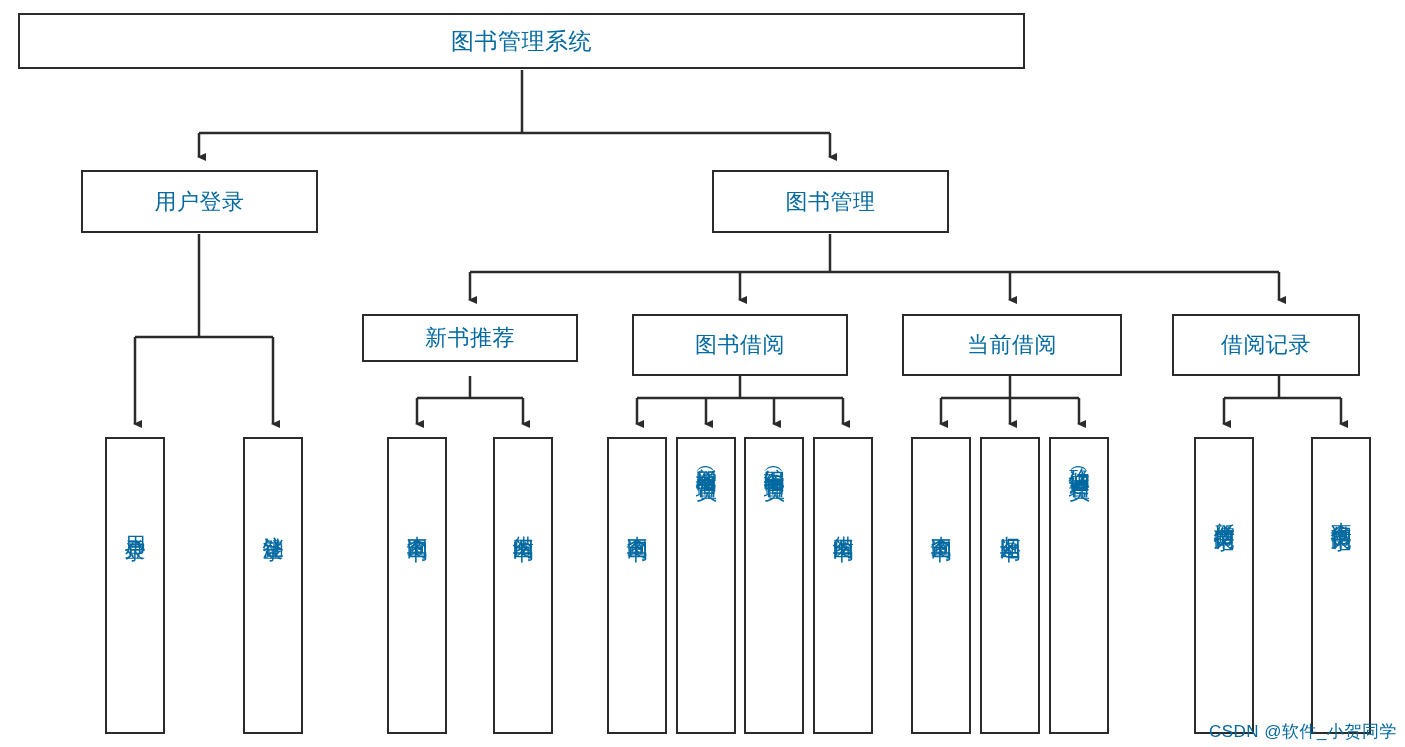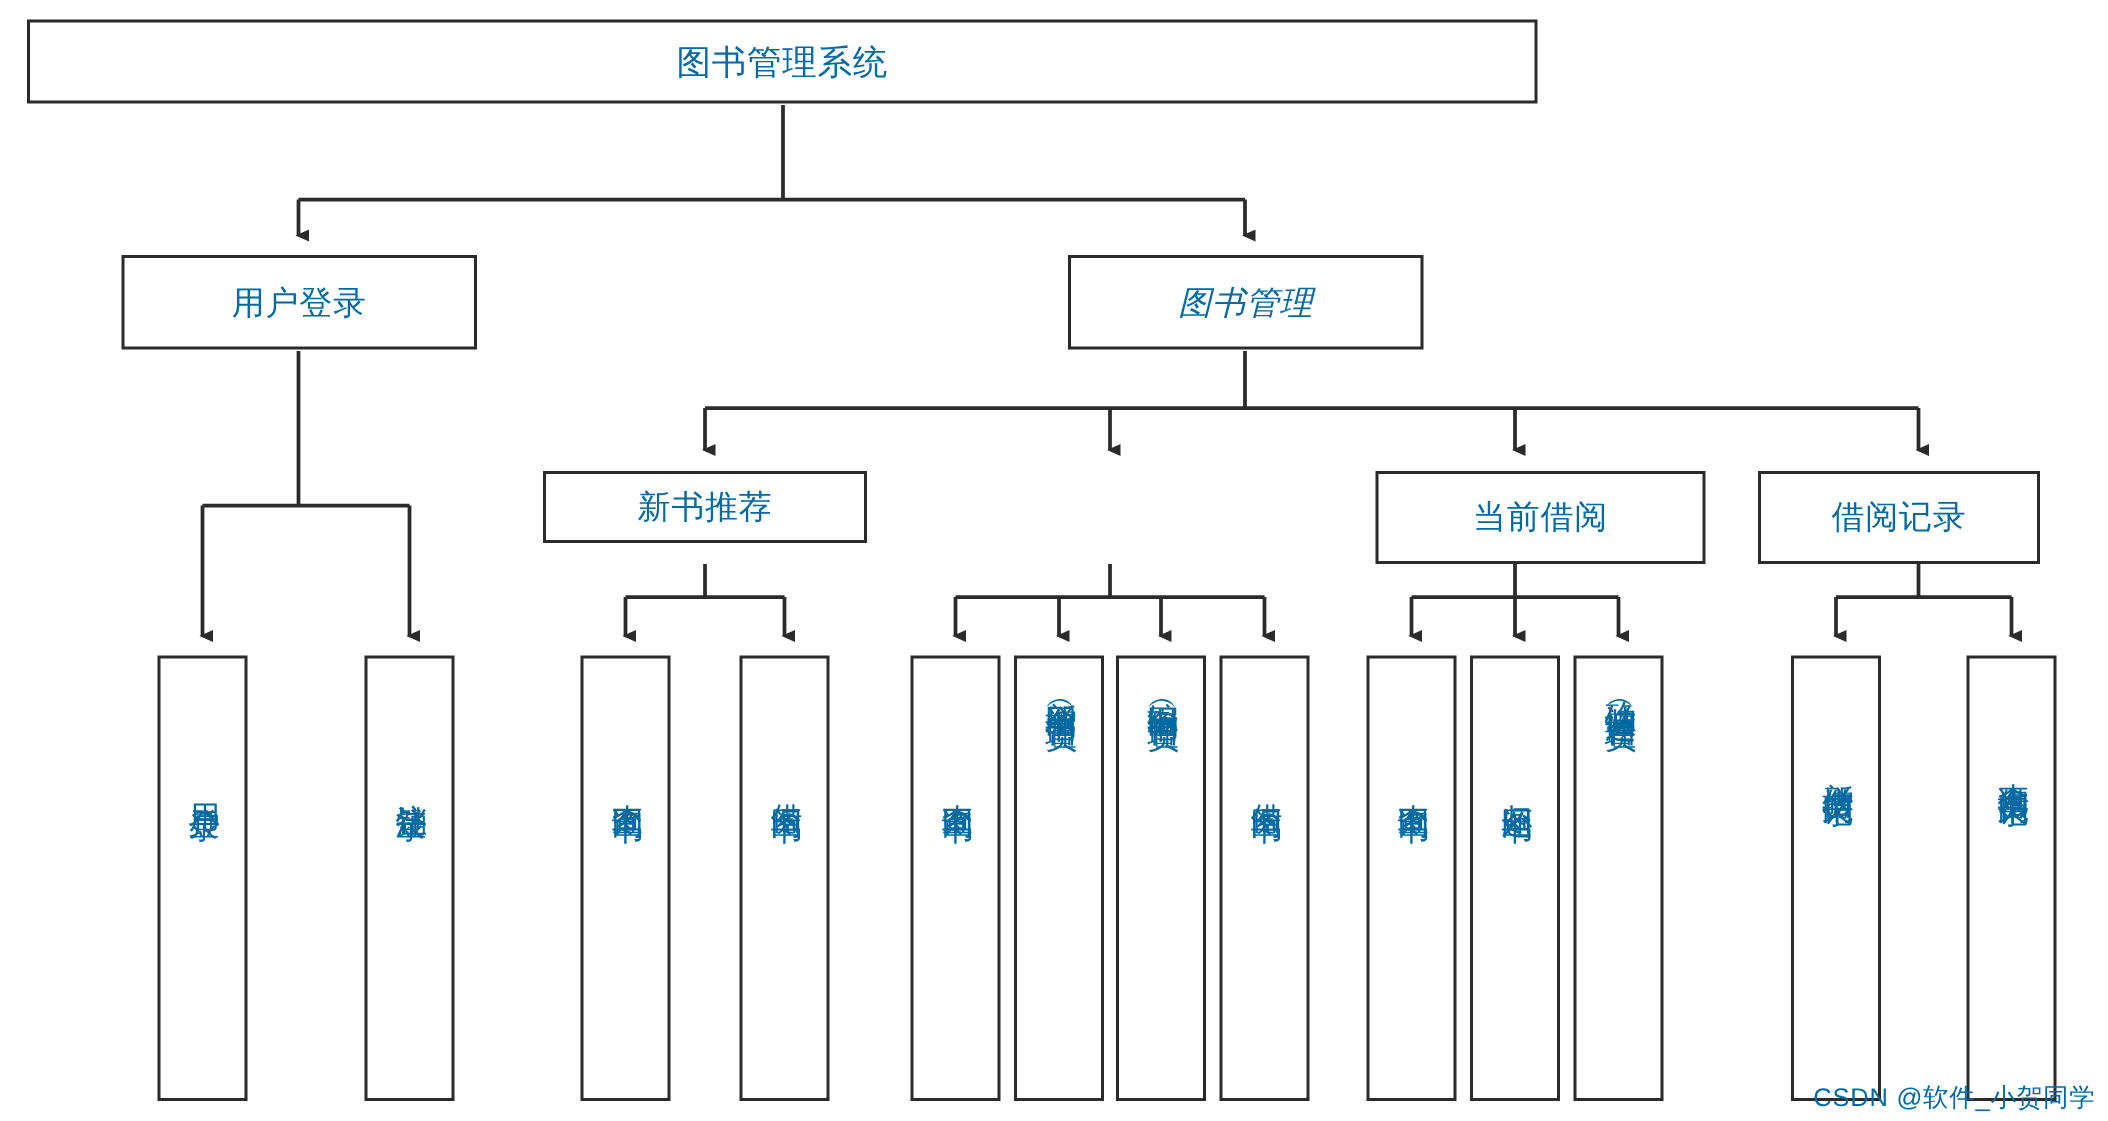--- a/index.html
+++ b/index.html
@@ -137,28 +137,31 @@
     </g>
   </svg>
 
   <div class="node horiz root" style="left:18px; top:13px; width:1007px; height:56px;">
     <span class="node-label">图书管理系统</span>
   </div>
 
   <div class="node horiz" style="left:81px; top:170px; width:237px; height:63px;">
     <span class="node-label">用户登录</span>
   </div>
-  <div class="node horiz" style="left:712px; top:170px; width:237px; height:63px;font-style:italic;">
+  <div class="node horiz" style="left:712px; top:170px; width:237px; height:63px;">
     <span class="node-label">图书管理</span>
   </div>
 
   <div class="node horiz" style="left:362px; top:314px; width:216px; height:48px;font-family:Liberation Serif, serif;">
     <span class="node-label">新书推荐</span>
   </div>
-  <div class="node horiz" style="left:902px; top:314px; width:220px; height:62px;margin-left:15px;">
+  <div class="node horiz" style="left:632px; top:314px; width:216px; height:62px;">
+    <span class="node-label">图书借阅</span>
+  </div>
+  <div class="node horiz" style="left:902px; top:314px; width:220px; height:62px;">
     <span class="node-label">当前借阅</span>
   </div>
   <div class="node horiz" style="left:1172px; top:314px; width:188px; height:62px;">
     <span class="node-label">借阅记录</span>
   </div>
 
   <div class="node vert mid" style="left:105px; top:437px; width:60px; height:297px;">
     <span class="node-label">用户登录</span>
   </div>
   <div class="node vert mid" style="left:243px; top:437px; width:60px; height:297px;">

